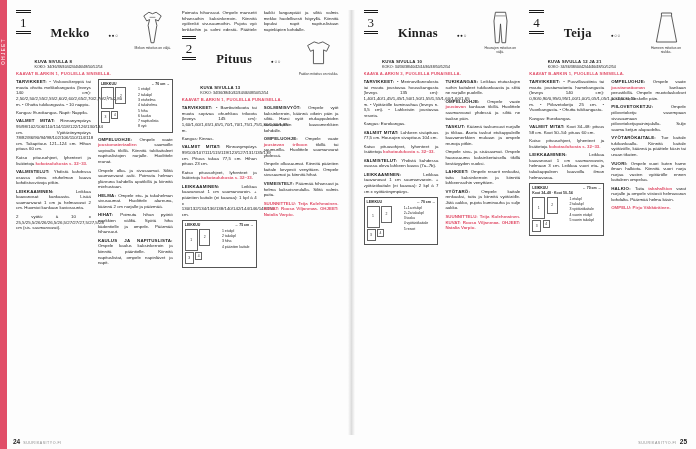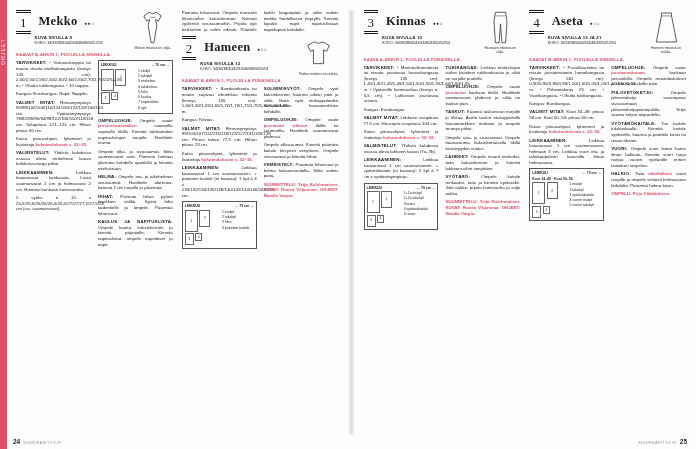--- a/index.html
+++ b/index.html
@@ -23,21 +23,21 @@
   .fold{ flex:0 0 7px; background:linear-gradient(90deg, rgba(0,0,0,0) 0%, rgba(0,0,0,.13) 50%, rgba(0,0,0,0) 100%); }
   article.pattern{ flex:1 1 0; min-width:0; overflow:hidden; }
 
   .pat-head{ display:flex; gap:4px; align-items:flex-start; margin-bottom:2px; }
   .numbox{
     font-family:"Liberation Serif", serif; font-size:13px; line-height:1;
     padding:3px 4px 2px; border-top:3px double #1a1a1a; border-bottom:3px double #1a1a1a;
   }
   .head-mid{ flex:1; min-width:0; }
   .title-row{ display:flex; align-items:baseline; gap:3px; }
-  h2.pat-title{ font-family:"Liberation Serif", serif; font-size:12.5px; font-weight:700; margin:4px; letter-spacing:.3px; }
+  h2.pat-title{ font-family:"Liberation Serif", serif; font-size:12.5px; font-weight:700; margin:16px; letter-spacing:.3px; }
   .dots{ font-size:4.5px; letter-spacing:.6px; color:#1a1a1a; }
   .kuva{ font-size:4.3px; font-weight:700; margin-top:2px; letter-spacing:.2px; }
   .koko{ font-size:3.7px; margin-top:1px; color:#222; }
   .sketchwrap{ flex:0 0 auto; width:40px; text-align:center; }
   svg.sketch{ width:29px; height:35px; display:block; margin:0 auto; }
   .caption{ font-size:3.4px; line-height:1.25; color:#333; margin-top:1px; }
 
   .kaavat{ color:var(--acc); font-size:4.2px; font-weight:700; margin:1px 0 3px; letter-spacing:.2px; }
 
   .cols{
@@ -144,21 +144,21 @@
   </article>
 
   <article class="pattern">
     <div class="cols pretext">
       <p>Poimuta hihansuut. Ompele mansetit hihansuihin kaksinkerroin. Kiinnitä vyölenkit sivusaumoihin. Pujota vyö lenkkeihin ja solmi edestä. Päättele kaikki langanpäät ja silitä valmis mekko huolellisesti höyryllä. Kiinnitä lopuksi napit napituslistaan napinläpien kohdalle.</p>
     </div>
     <header class="pat-head">
       <div class="numbox">2</div>
       <div class="head-mid">
         <div class="title-row">
-          <h2 class="pat-title">Hameen</h2>
+          <h2 class="pat-title">Pituus</h2>
           <span class="dots">●○○</span>
         </div>
         <div class="kuva">KUVA SIVULLA 13</div>
         <div class="koko">KOKO: 34/36/38/40/42/44/46/48/50/52/54</div>
       </div>
       <div class="sketchwrap">
         <svg class="sketch" viewBox="0 0 40 40">
           <path d="M14 4q6 4 12 0l9 5-4 8-4-2v19H13V15l-4 2-4-8z" fill="none" stroke="#444" stroke-width="1.2"></path>
         </svg>
         <div class="caption">Paidan mitoitus on niukka.</div>
@@ -257,21 +257,21 @@
         <p class="sec"><b>VYÖTÄRÖ: </b><span>Ompele kaitale renkaaksi, taita ja kiinnitä vyötärölle. Jätä aukko, pujota kuminauha ja sulje aukko.</span></p>
         <p class="sec credit"><span>SUUNNITTELU: Teija Kolehmainen. KUVAT: Roosa Viljanmaa. OHJEET: Natalia Varpio.</span></p>
       </div>
   </article>
 
   <article class="pattern">
     <header class="pat-head">
       <div class="numbox">4</div>
       <div class="head-mid">
         <div class="title-row">
-          <h2 class="pat-title">Aseta</h2>
+          <h2 class="pat-title">Teija</h2>
           <span class="dots">●○○</span>
         </div>
         <div class="kuva">KUVA SIVULLA 12 JA 21</div>
         <div class="koko">KOKO: 34/36/38/40/42/44/46/48/50/52/54</div>
       </div>
       <div class="sketchwrap">
         <svg class="sketch" viewBox="0 0 40 48">
           <path d="M13 4h14v4l7 36H6l7-36z" fill="none" stroke="#444" stroke-width="1.2"></path>
           <path d="M13 8h14" fill="none" stroke="#444" stroke-width=".8"></path>
         </svg>

